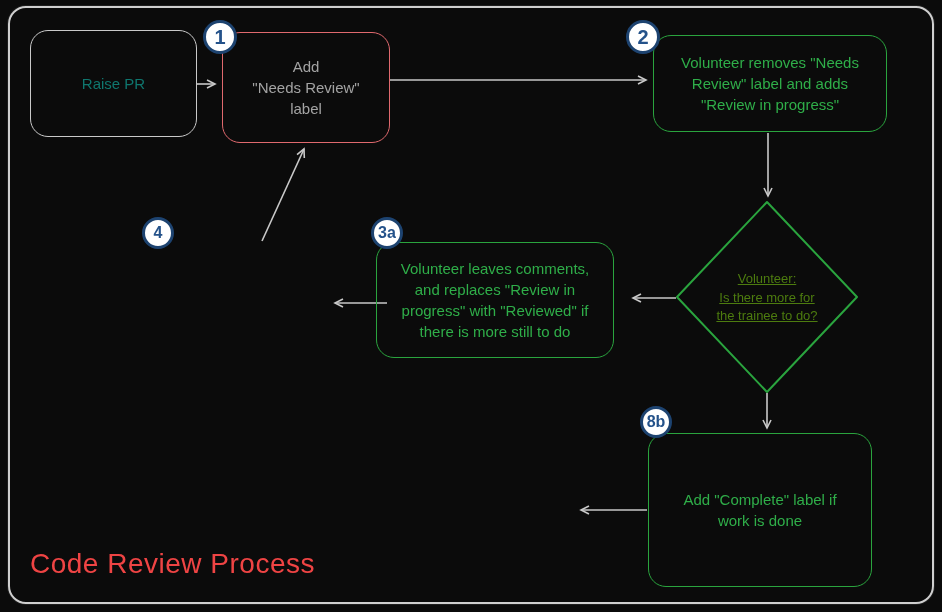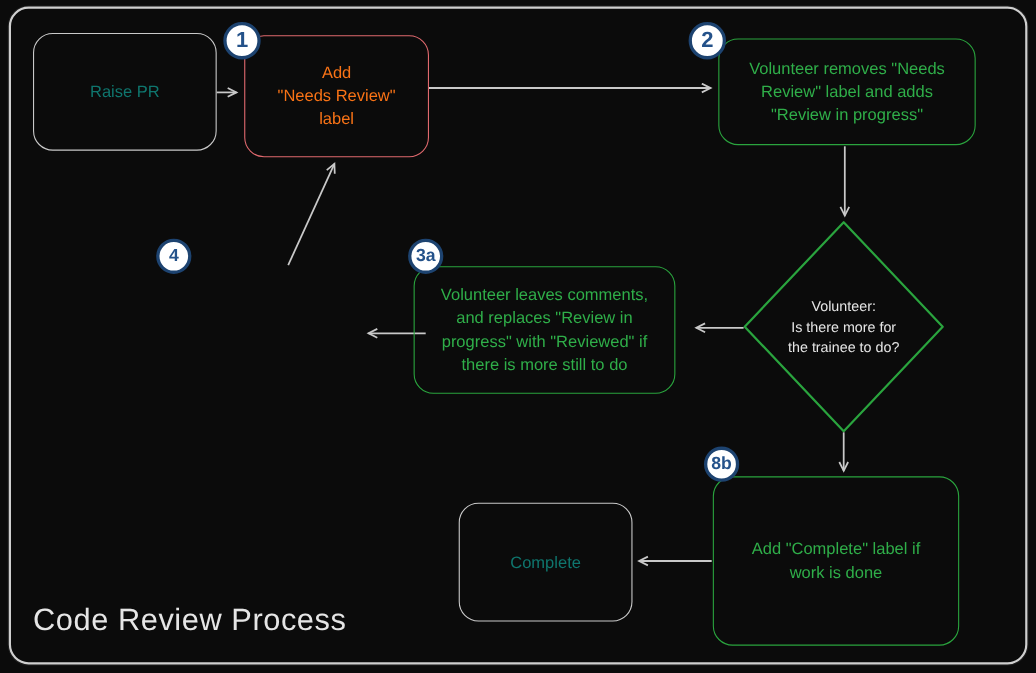--- a/index.html
+++ b/index.html
@@ -14,38 +14,38 @@
     box-shadow:0 0 0 1px rgba(255,255,255,0.08);
     pointer-events:none;
   }
   .connectors{position:absolute;left:0;top:0;width:942px;height:612px;}
   .node{
     position:absolute;display:flex;align-items:center;justify-content:center;
     text-align:center;border-radius:18px;border:1.6px solid #c9c9c9;
     color:#e2e2e2;font-size:15px;line-height:1.4;white-space:pre-line;
     box-sizing:border-box;padding:6px 8px;background:transparent;
   }
-  .node.red{border-color:#e0696e;color:#f97316;}
+  .node.red{border-color:#e0696e;color:#a3a3a3;}
   .node.green{border-color:#2aa43e;color:#2fae49;}
   .node.neutral{border-color:#c9c9c9;color:#0f766e;}
   .decision-label{
     position:absolute;display:flex;align-items:center;justify-content:center;
-    text-align:center;color:#e5e5e5;font-size:13px;line-height:1.45;
-    white-space:pre-line;background:transparent;border:none;
+    text-align:center;color:#4d7c0f;font-size:13px;line-height:1.45;
+    white-space:pre-line;background:transparent;border:none;text-decoration:underline;
   }
   .badge{
     position:absolute;display:flex;align-items:center;justify-content:center;
     background:#ffffff;border:3px solid #1d4370;border-radius:50%;
     color:#24528a;font-weight:700;box-sizing:border-box;z-index:5;
   }
   .badge.big{width:34px;height:34px;font-size:20px;}
   .badge.small{width:32px;height:32px;font-size:16px;}
   .page-title{
     position:absolute;left:30px;top:548px;
-    color:#e5e5e5;font-size:28px;font-weight:500;letter-spacing:.5px;
+    color:#ef4444;font-size:28px;font-weight:500;letter-spacing:.5px;
   }
   
   #node-raise-pr {left:30px; top:30px; width:167px;height:107px;}
   #node-step1    {left:222px;top:32px; width:168px;height:111px;}
   #node-step2    {left:653px;top:35px; width:234px;height:97px;}
   #node-step4    {left:162px;top:242px;width:166px;height:111px;}
   #node-step3a   {left:376px;top:242px;width:238px;height:116px;}
   #node-step3b   {left:648px;top:433px;width:224px;height:154px;}
   #node-complete {left:417px;top:457px;width:158px;height:108px;}
   #decision-text {left:692px;top:255px;width:150px;height:86px;}
@@ -97,21 +97,20 @@
 
   <div class="node green" id="node-step3a">Volunteer leaves comments,
 and replaces "Review in
 progress" with "Reviewed" if
 there is more still to do</div>
 
 
   <div class="node green" id="node-step3b">Add "Complete" label if
 work is done</div>
 
-  <div class="node neutral" id="node-complete">Complete</div>
 
   <div class="badge big" id="badge-step1">1</div>
   <div class="badge big" id="badge-step2">2</div>
   <div class="badge small" id="badge-step3a">3a</div>
   <div class="badge small" id="badge-step3b">8b</div>
   <div class="badge small" id="badge-step4">4</div>
 
   <div class="page-title">Code Review Process</div>
 
 </div>

